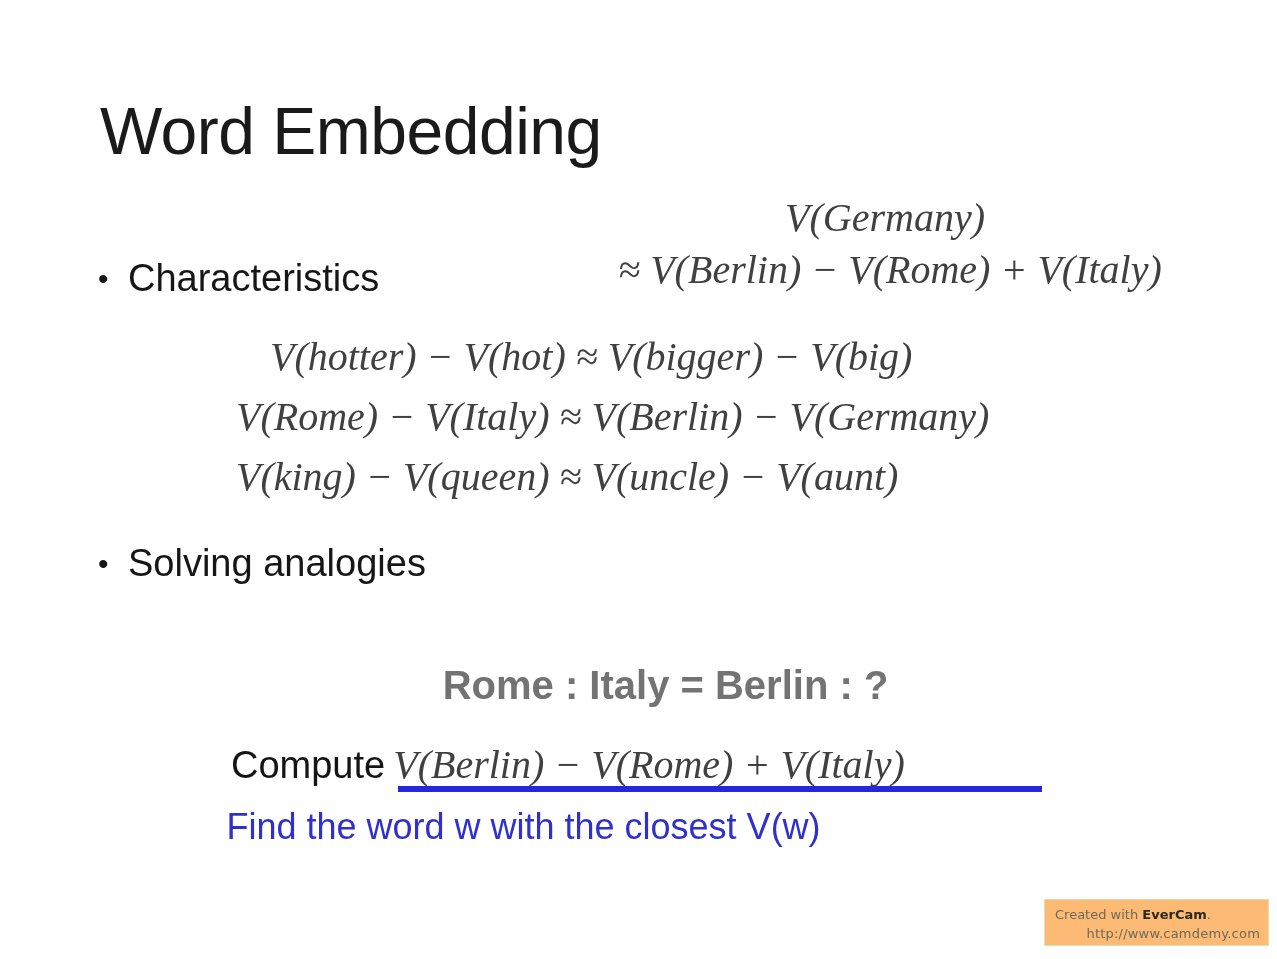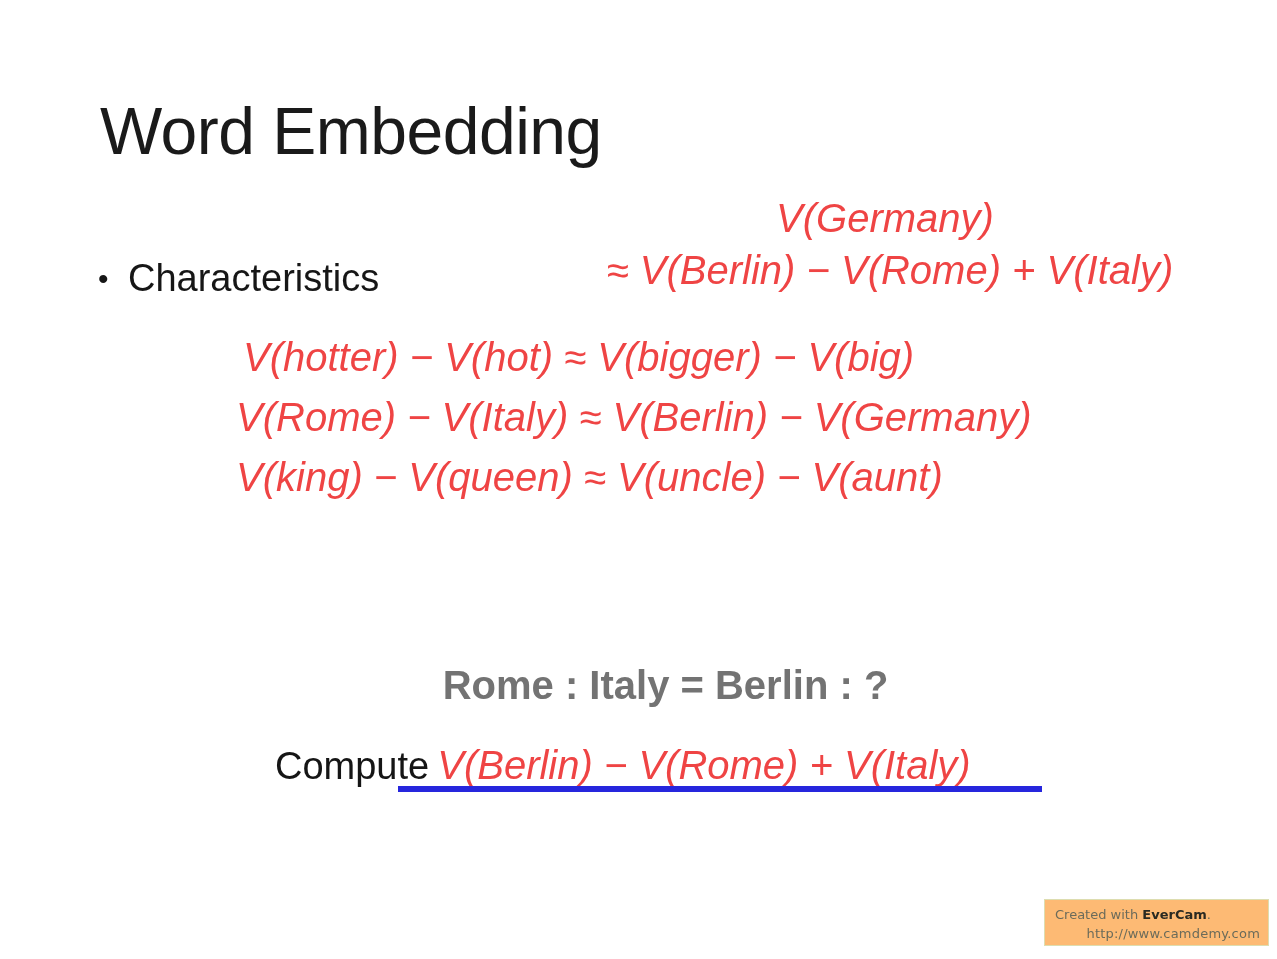--- a/index.html
+++ b/index.html
@@ -49,23 +49,23 @@
     display: inline-block;
     width: 30px;
     font-size: 30px;
     vertical-align: 2px;
   }
   #bullet-characteristics { left: 98px; top: 258px; }
   #bullet-solving        { left: 98px; top: 543px; }
 
   
   .math {
-    font-family: Liberation Sans, sans-serif;
+    font-family: Liberation Serif, serif;
     font-style: italic;
-    color: #ef4444;
+    color: #404040;
     white-space: nowrap;
   }
 
   
   #germany-block {
     position: absolute;
     left: 540px;
     top: 192px;
     width: 690px;
     text-align: center;
@@ -83,21 +83,21 @@
     padding-left: 10px;
   }
 
   
   .eq-line {
     position: absolute;
     font-size: 40px;
     line-height: 1;
     white-space: nowrap;
   }
-  #eq-hotter { left: 243px; top: 337px; }
+  #eq-hotter { left: 270px; top: 337px; }
   #eq-rome   { left: 236px; top: 397px; }
   #eq-king   { left: 236px; top: 457px; }
 
   
   #analogy-line {
     position: absolute;
     left: 0;
     top: 663px;
     width: 1277px;
     text-align: center;
@@ -109,21 +109,20 @@
     margin-left: 27px;
   }
 
   
   #compute-line {
     position: absolute;
     left: 231px;
     top: 745px;
     white-space: nowrap;
     line-height: 1;
-    margin-left: 44px;
   }
   #compute-label {
     font-family: "Liberation Sans", sans-serif;
     font-size: 38px;
     font-weight: 400;
     color: #151515;
     vertical-align: baseline;
   }
   #compute-formula {
     font-size: 40px;
@@ -198,28 +197,32 @@
     <span class="math" id="germany-line-1">V(Germany)</span>
     <span class="math" id="germany-line-2">≈ V(Berlin) − V(Rome) + V(Italy)</span>
   </div>
 
   <div class="math eq-line" id="eq-hotter">V(hotter) − V(hot) ≈ V(bigger) − V(big)</div>
 
   <div class="math eq-line" id="eq-king">V(king) − V(queen) ≈ V(uncle) − V(aunt)</div>
 
   <div class="math eq-line" id="eq-rome">V(Rome) − V(Italy) ≈ V(Berlin) − V(Germany)</div>
 
+  <div class="bullet" id="bullet-solving">
+    <span class="dot">•</span><span>Solving analogies</span>
+  </div>
 
   <div id="analogy-line">Rome : Italy = Berlin : ?</div>
 
   <div id="compute-line">
     <span id="compute-label">Compute</span><span class="math" id="compute-formula">V(Berlin) − V(Rome) + V(Italy)</span>
   </div>
 
   <div id="compute-underline"></div>
 
+  <div id="find-word-hint">Find the word w with the closest V(w)</div>
 
   <div id="evercam-watermark">
     <span>Created with </span><span class="wm-brand">EverCam</span><span>.</span>
     <span class="wm-url">http://www.camdemy.com</span>
   </div>
 
 </div>
 
 </body></html>

